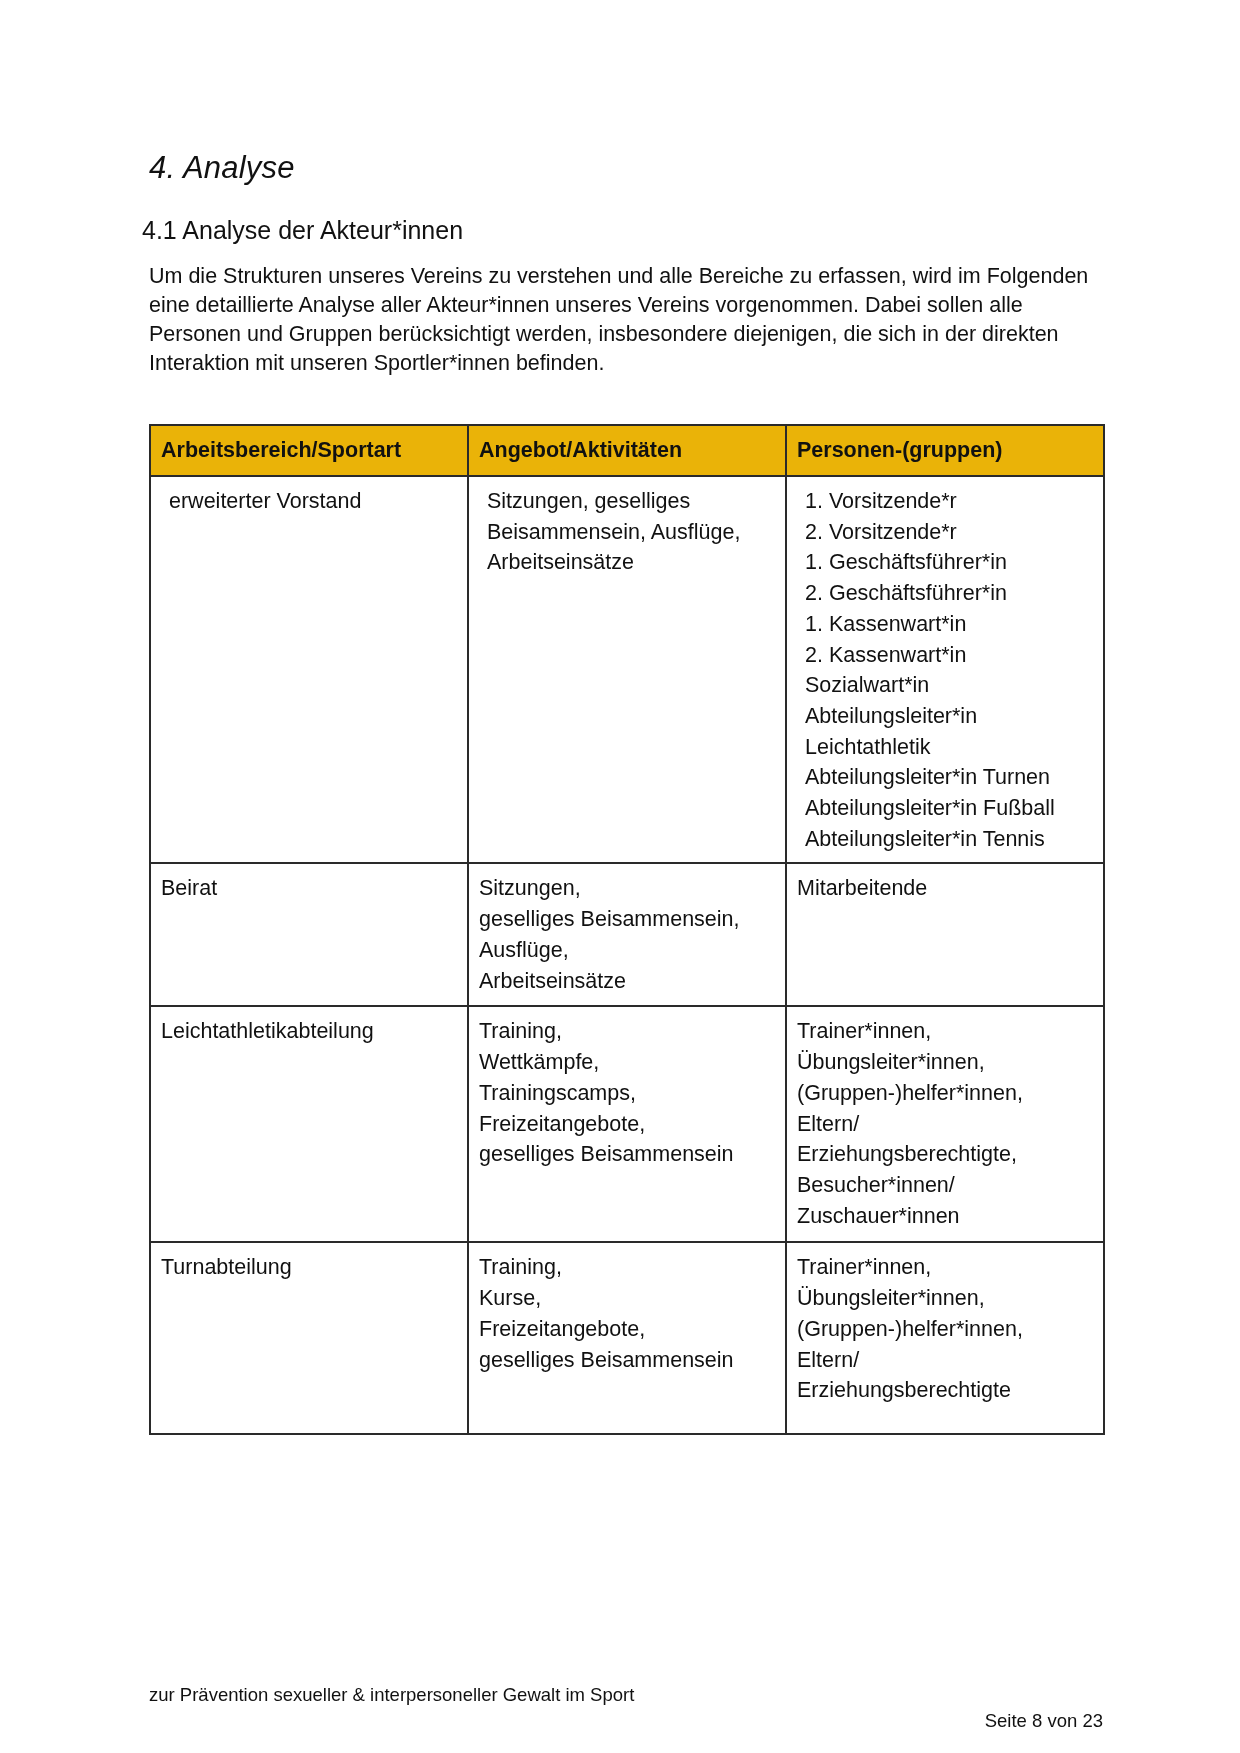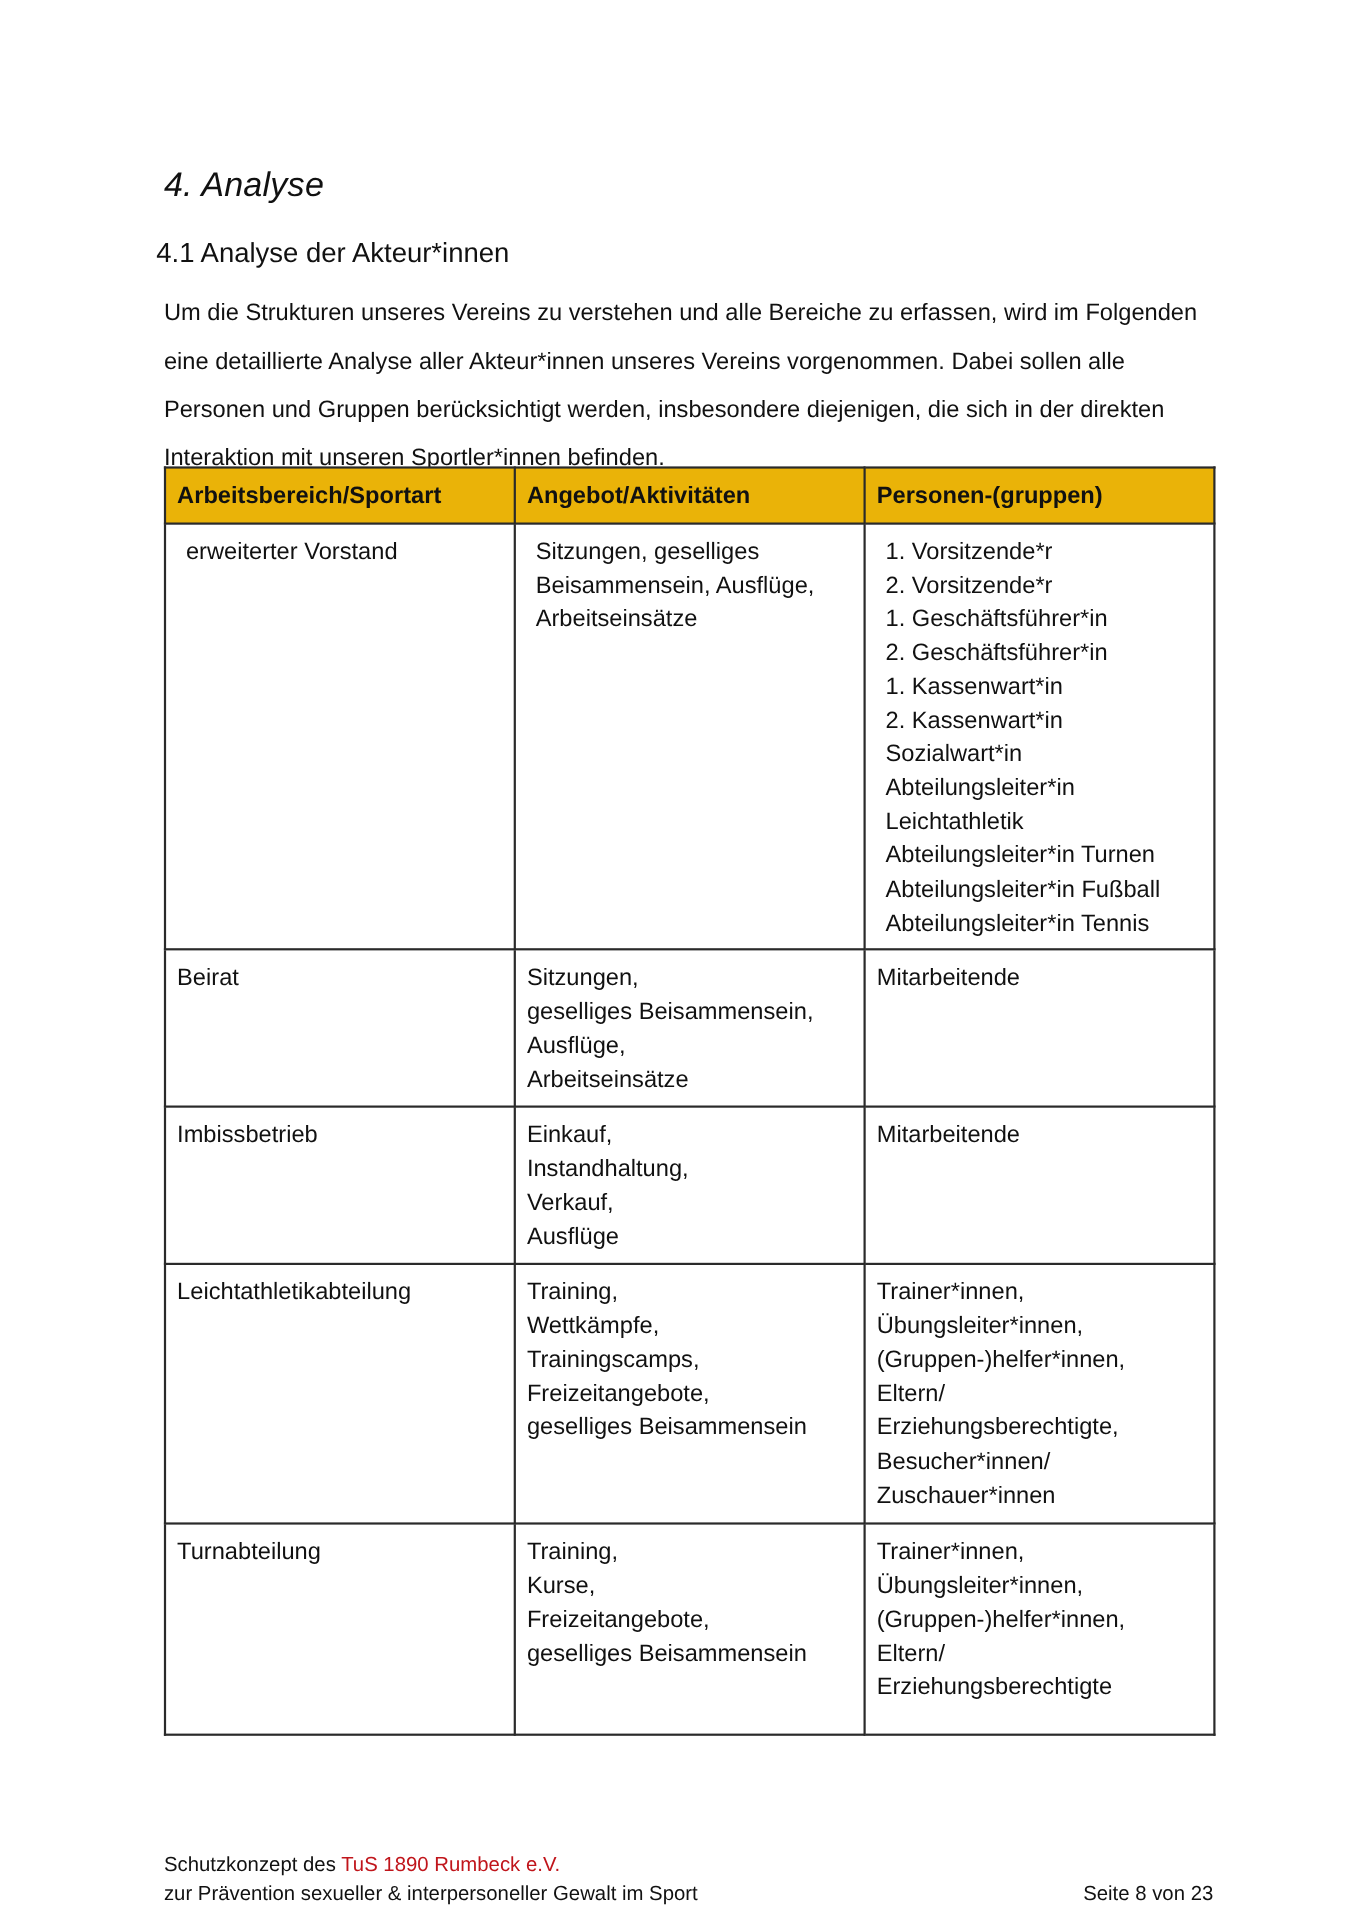--- a/index.html
+++ b/index.html
@@ -2,21 +2,21 @@
 <html><head>
 <meta charset="utf-8">
 <style>
   html, body { margin: 0; padding: 0; background: #ffffff; }
   body {
     width: 1240px; height: 1753px; position: relative; overflow: hidden;
     font-family: "Liberation Sans", "DejaVu Sans", sans-serif; color: #111;
   }
   .h1 { position: absolute; left: 149px; top: 150px; font-size: 31px; font-weight: normal; margin: 0; letter-spacing: 0.2px; font-style: italic; }
   .h2 { position: absolute; left: 142px; top: 216px; font-size: 25px; font-weight: normal; margin: 0; }
-  .intro { position: absolute; left: 149px; top: 262px; width: 960px; font-size: 21.5px; line-height: 44px; margin: 0; }
+  .intro { position: absolute; left: 149px; top: 262px; width: 960px; font-size: 21.5px; line-height: 29px; margin: 0; }
   table.grid {
     position: absolute; left: 149px; top: 424px; width: 954px;
     border-collapse: collapse; table-layout: fixed;
     border: 2px solid #2a2a2a; font-size: 21.5px;
   }
   table.grid col.c1, table.grid col.c2, table.grid col.c3 { width: 318px; }
   table.grid th, table.grid td {
     border: 2px solid #2a2a2a; vertical-align: top; text-align: left;
     padding: 12px 10px 8px 10px;
   }
@@ -80,32 +80,20 @@
         <td>
           <span class="line">Sitzungen,</span>
           <span class="line">geselliges Beisammensein,</span>
           <span class="line">Ausflüge,</span>
           <span class="line">Arbeitseinsätze</span>
         </td>
         <td>
           <span class="line">Mitarbeitende</span>
         </td>
       </tr>
-      <tr class="r3">
-        <td>Imbissbetrieb</td>
-        <td>
-          <span class="line">Einkauf,</span>
-          <span class="line">Instandhaltung,</span>
-          <span class="line">Verkauf,</span>
-          <span class="line">Ausflüge</span>
-        </td>
-        <td>
-          <span class="line">Mitarbeitende</span>
-        </td>
-      </tr>
       <tr class="r4">
         <td>Leichtathletikabteilung</td>
         <td>
           <span class="line">Training,</span>
           <span class="line">Wettkämpfe,</span>
           <span class="line">Trainingscamps,</span>
           <span class="line">Freizeitangebote,</span>
           <span class="line">geselliges Beisammensein</span>
         </td>
         <td>
@@ -131,18 +119,15 @@
           <span class="line">Übungsleiter*innen,</span>
           <span class="line">(Gruppen-)helfer*innen,</span>
           <span class="line">Eltern/</span>
           <span class="line">Erziehungsberechtigte</span>
         </td>
       </tr>
     </tbody>
 </table>
 
 <div class="footer">
-  <div>
-    <span>Schutzkonzept des </span><span class="brand">TuS 1890 Rumbeck e.V.</span>
-  </div>
   <div>zur Prävention sexueller &amp; interpersoneller Gewalt im Sport</div>
   <div class="pagenum">Seite 8 von 23</div>
 </div>
 
 </body></html>

